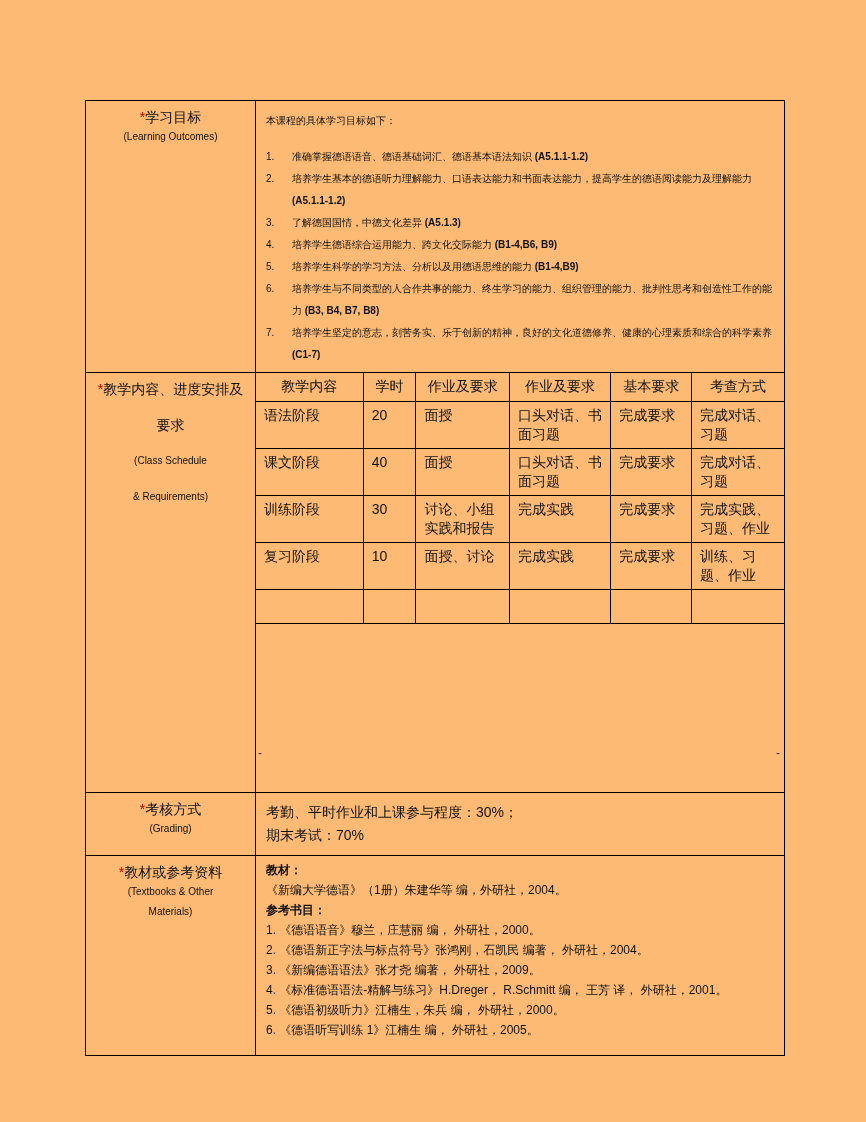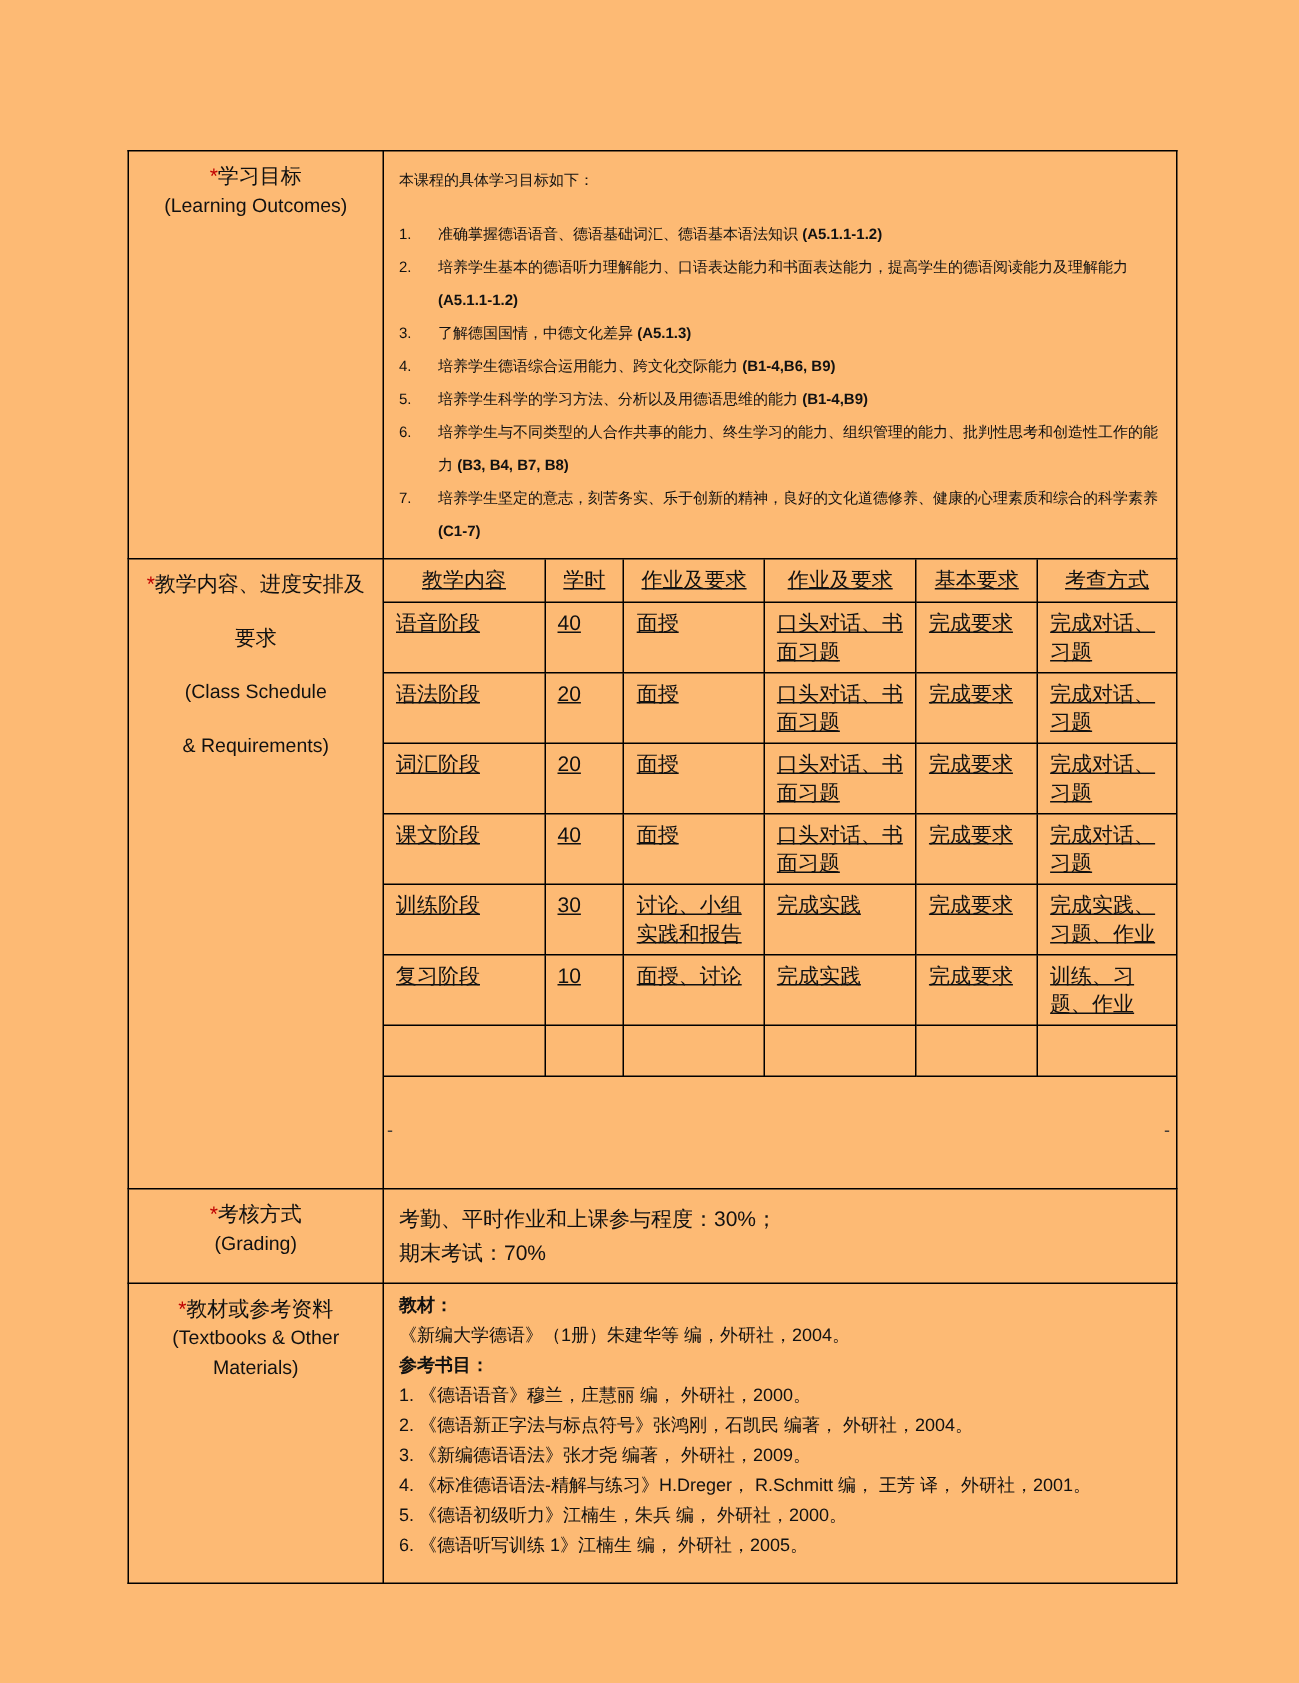--- a/index.html
+++ b/index.html
@@ -15,32 +15,32 @@
     position:absolute; left:85px; top:100px; width:699px;
     border-collapse:collapse; table-layout:fixed;
   }
   table.main > tbody > tr > td { border:1px solid #000; vertical-align:top; }
 
   td.label-cell {
     width:170px; text-align:center; vertical-align:middle;
     padding:6px 8px; font-size:14px; line-height:20px;
   }
   .star { color:#c00000; }
-  .en-label { font-size:13px; }
+  .en-label { font-size:10px; }
 
   
   td.outcomes-cell { padding:9px 12px 6px 10px; line-height:22px; font-size:10px; }
   .intro { margin:0 0 14px 0; }
   .li { display:flex; margin:0; }
   .li .num { flex:0 0 26px; }
   .li .txt { flex:1; }
   .code { font-weight:bold; }
 
   
-  td.schedule-cell { padding:0; position:relative;text-decoration:underline; }
+  td.schedule-cell { padding:0; position:relative; }
   table.nt { width:100%; border-collapse:collapse; table-layout:fixed; font-size:14px; }
   table.nt td { border:1px solid #000; padding:4px 8px; vertical-align:top; line-height:19px; }
   table.nt tr > td:first-child { border-left:0; }
   table.nt tr > td:last-child { border-right:0; }
   table.nt tr.hdr td { border-top:0; text-align:center; padding:4px 2px; }
   table.nt tr.hdr { height:28px; }
   table.nt tr.r { height:38px; }
   table.nt tr.r-tall { height:46px; }
   table.nt tr.r-med { height:40px; }
   table.nt tr.r-empty { height:34px; }
@@ -132,37 +132,21 @@
             <tbody>
               <tr class="hdr">
                 <td>教学内容</td>
                 <td>学时</td>
                 <td>作业及要求</td>
                 <td>作业及要求</td>
                 <td>基本要求</td>
                 <td>考查方式</td>
               </tr>
               <tr class="r">
-                <td>语音阶段</td>
-                  <td>40</td>
-                  <td>面授</td>
-                  <td>口头对话、书面习题</td>
-                  <td>完成要求</td>
-                  <td>完成对话、习题</td>
-              </tr>
-              <tr class="r">
                 <td>语法阶段</td>
-                  <td>20</td>
-                  <td>面授</td>
-                  <td>口头对话、书面习题</td>
-                  <td>完成要求</td>
-                  <td>完成对话、习题</td>
-              </tr>
-              <tr class="r">
-                <td>词汇阶段</td>
                   <td>20</td>
                   <td>面授</td>
                   <td>口头对话、书面习题</td>
                   <td>完成要求</td>
                   <td>完成对话、习题</td>
               </tr>
               <tr class="r">
                 <td>课文阶段</td>
                   <td>40</td>
                   <td>面授</td>

